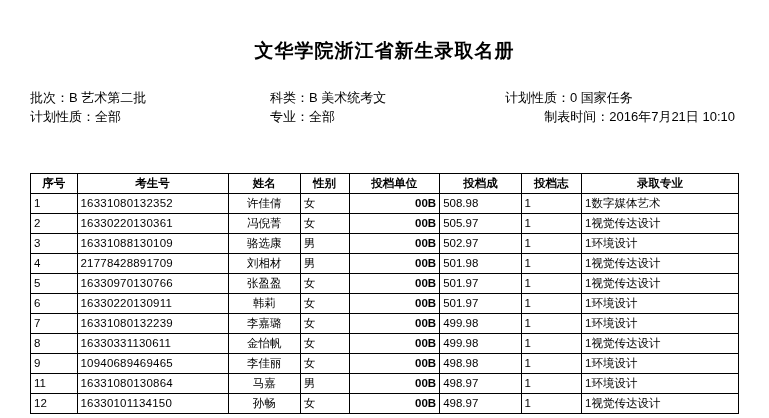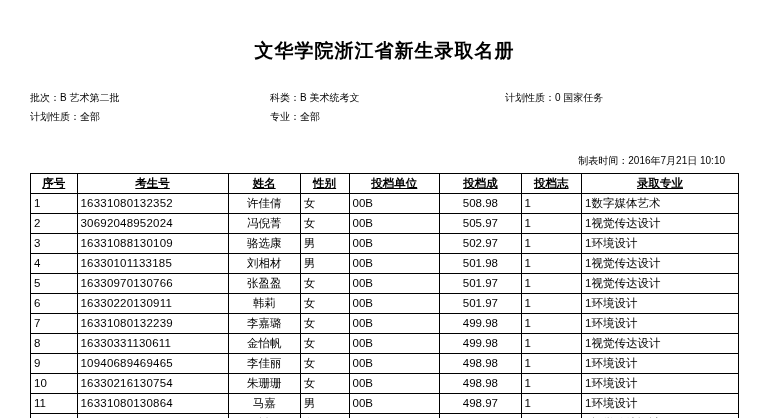--- a/index.html
+++ b/index.html
@@ -27,21 +27,21 @@
     letter-spacing: 1px;
     margin-top: 38px;
     margin-bottom: 0;
     font-family: "DejaVu Sans", "Liberation Sans", sans-serif;
   }
   .meta {
     position: relative;
     margin-top: 24px;
     padding-left: 30px;
     padding-right: 28px;
-    font-size: 10px;
+    font-size: 13px;
     line-height: 19px;
   }
   .meta-row {
     position: relative;
     height: 19px;
     white-space: nowrap;
   }
   .meta-col-1 {
     position: absolute;
     left: 0;
@@ -53,22 +53,21 @@
     top: 0;
     text-align: center;
   }
   .meta-col-3 {
     position: absolute;
     left: 475px;
     top: 0;
   }
   .meta-col-3.right {
     left: auto;
-    right: 16px;
-    margin-top: 44px;
+    right: 6px;
   }
   table.roster {
     position: absolute;
     left: 30px;
     top: 135px;
     width: 709px;
     border-collapse: collapse;
     font-size: 11.5px;
     table-layout: fixed;
   }
@@ -77,28 +76,27 @@
     border: 1px solid #000000;
     padding: 1px 3px;
     height: 17px;
     line-height: 15px;
     overflow: hidden;
     white-space: nowrap;
   }
   table.roster th {
     text-align: center;
     font-weight: bold;
-    text-decoration: underline;
   }
   table.roster td.c-idx { text-align: left; }
   table.roster td.c-num { text-align: left; letter-spacing: 0.2px; margin-left: 15px; }
   table.roster td.c-name { text-align: center; }
   table.roster td.c-sex { text-align: left; }
-  table.roster td.c-unit { text-align: left; }
-  table.roster td.c-score { text-align: center; }
+  table.roster td.c-unit { text-align: right; font-weight: bold; }
+  table.roster td.c-score { text-align: left; }
   table.roster td.c-rank { text-align: left; }
   table.roster td.c-major { text-align: left; }
   col.w-idx { width: 40px; }
   col.w-num { width: 130px; }
   col.w-name { width: 62px; }
   col.w-sex { width: 42px; }
   col.w-unit { width: 78px; }
   col.w-score { width: 70px; }
   col.w-rank { width: 52px; }
   col.w-major { width: 135px; }
@@ -152,41 +150,41 @@
         <td class="c-num">16331080132352</td>
         <td class="c-name">许佳倩</td>
         <td class="c-sex">女</td>
         <td class="c-unit">00B</td>
         <td class="c-score">508.98</td>
         <td class="c-rank">1</td>
         <td class="c-major">1数字媒体艺术</td>
       </tr>
       <tr>
         <td class="c-idx">2</td>
-        <td class="c-num">30692048952024</td>
+        <td class="c-num">16330220130361</td>
         <td class="c-name">冯倪菁</td>
         <td class="c-sex">女</td>
         <td class="c-unit">00B</td>
         <td class="c-score">505.97</td>
         <td class="c-rank">1</td>
         <td class="c-major">1视觉传达设计</td>
       </tr>
       <tr>
         <td class="c-idx">3</td>
         <td class="c-num">16331088130109</td>
         <td class="c-name">骆选康</td>
         <td class="c-sex">男</td>
         <td class="c-unit">00B</td>
         <td class="c-score">502.97</td>
         <td class="c-rank">1</td>
         <td class="c-major">1环境设计</td>
       </tr>
       <tr>
         <td class="c-idx">4</td>
-        <td class="c-num">16330101133185</td>
+        <td class="c-num">21778428891709</td>
         <td class="c-name">刘相材</td>
         <td class="c-sex">男</td>
         <td class="c-unit">00B</td>
         <td class="c-score">501.98</td>
         <td class="c-rank">1</td>
         <td class="c-major">1视觉传达设计</td>
       </tr>
       <tr>
         <td class="c-idx">5</td>
         <td class="c-num">16330970130766</td>
@@ -224,30 +222,20 @@
         <td class="c-sex">女</td>
         <td class="c-unit">00B</td>
         <td class="c-score">499.98</td>
         <td class="c-rank">1</td>
         <td class="c-major">1视觉传达设计</td>
       </tr>
       <tr>
         <td class="c-idx">9</td>
         <td class="c-num">10940689469465</td>
         <td class="c-name">李佳丽</td>
-        <td class="c-sex">女</td>
-        <td class="c-unit">00B</td>
-        <td class="c-score">498.98</td>
-        <td class="c-rank">1</td>
-        <td class="c-major">1环境设计</td>
-      </tr>
-      <tr>
-        <td class="c-idx">10</td>
-        <td class="c-num">16330216130754</td>
-        <td class="c-name">朱珊珊</td>
         <td class="c-sex">女</td>
         <td class="c-unit">00B</td>
         <td class="c-score">498.98</td>
         <td class="c-rank">1</td>
         <td class="c-major">1环境设计</td>
       </tr>
       <tr>
         <td class="c-idx">11</td>
         <td class="c-num">16331080130864</td>
         <td class="c-name">马嘉</td>

